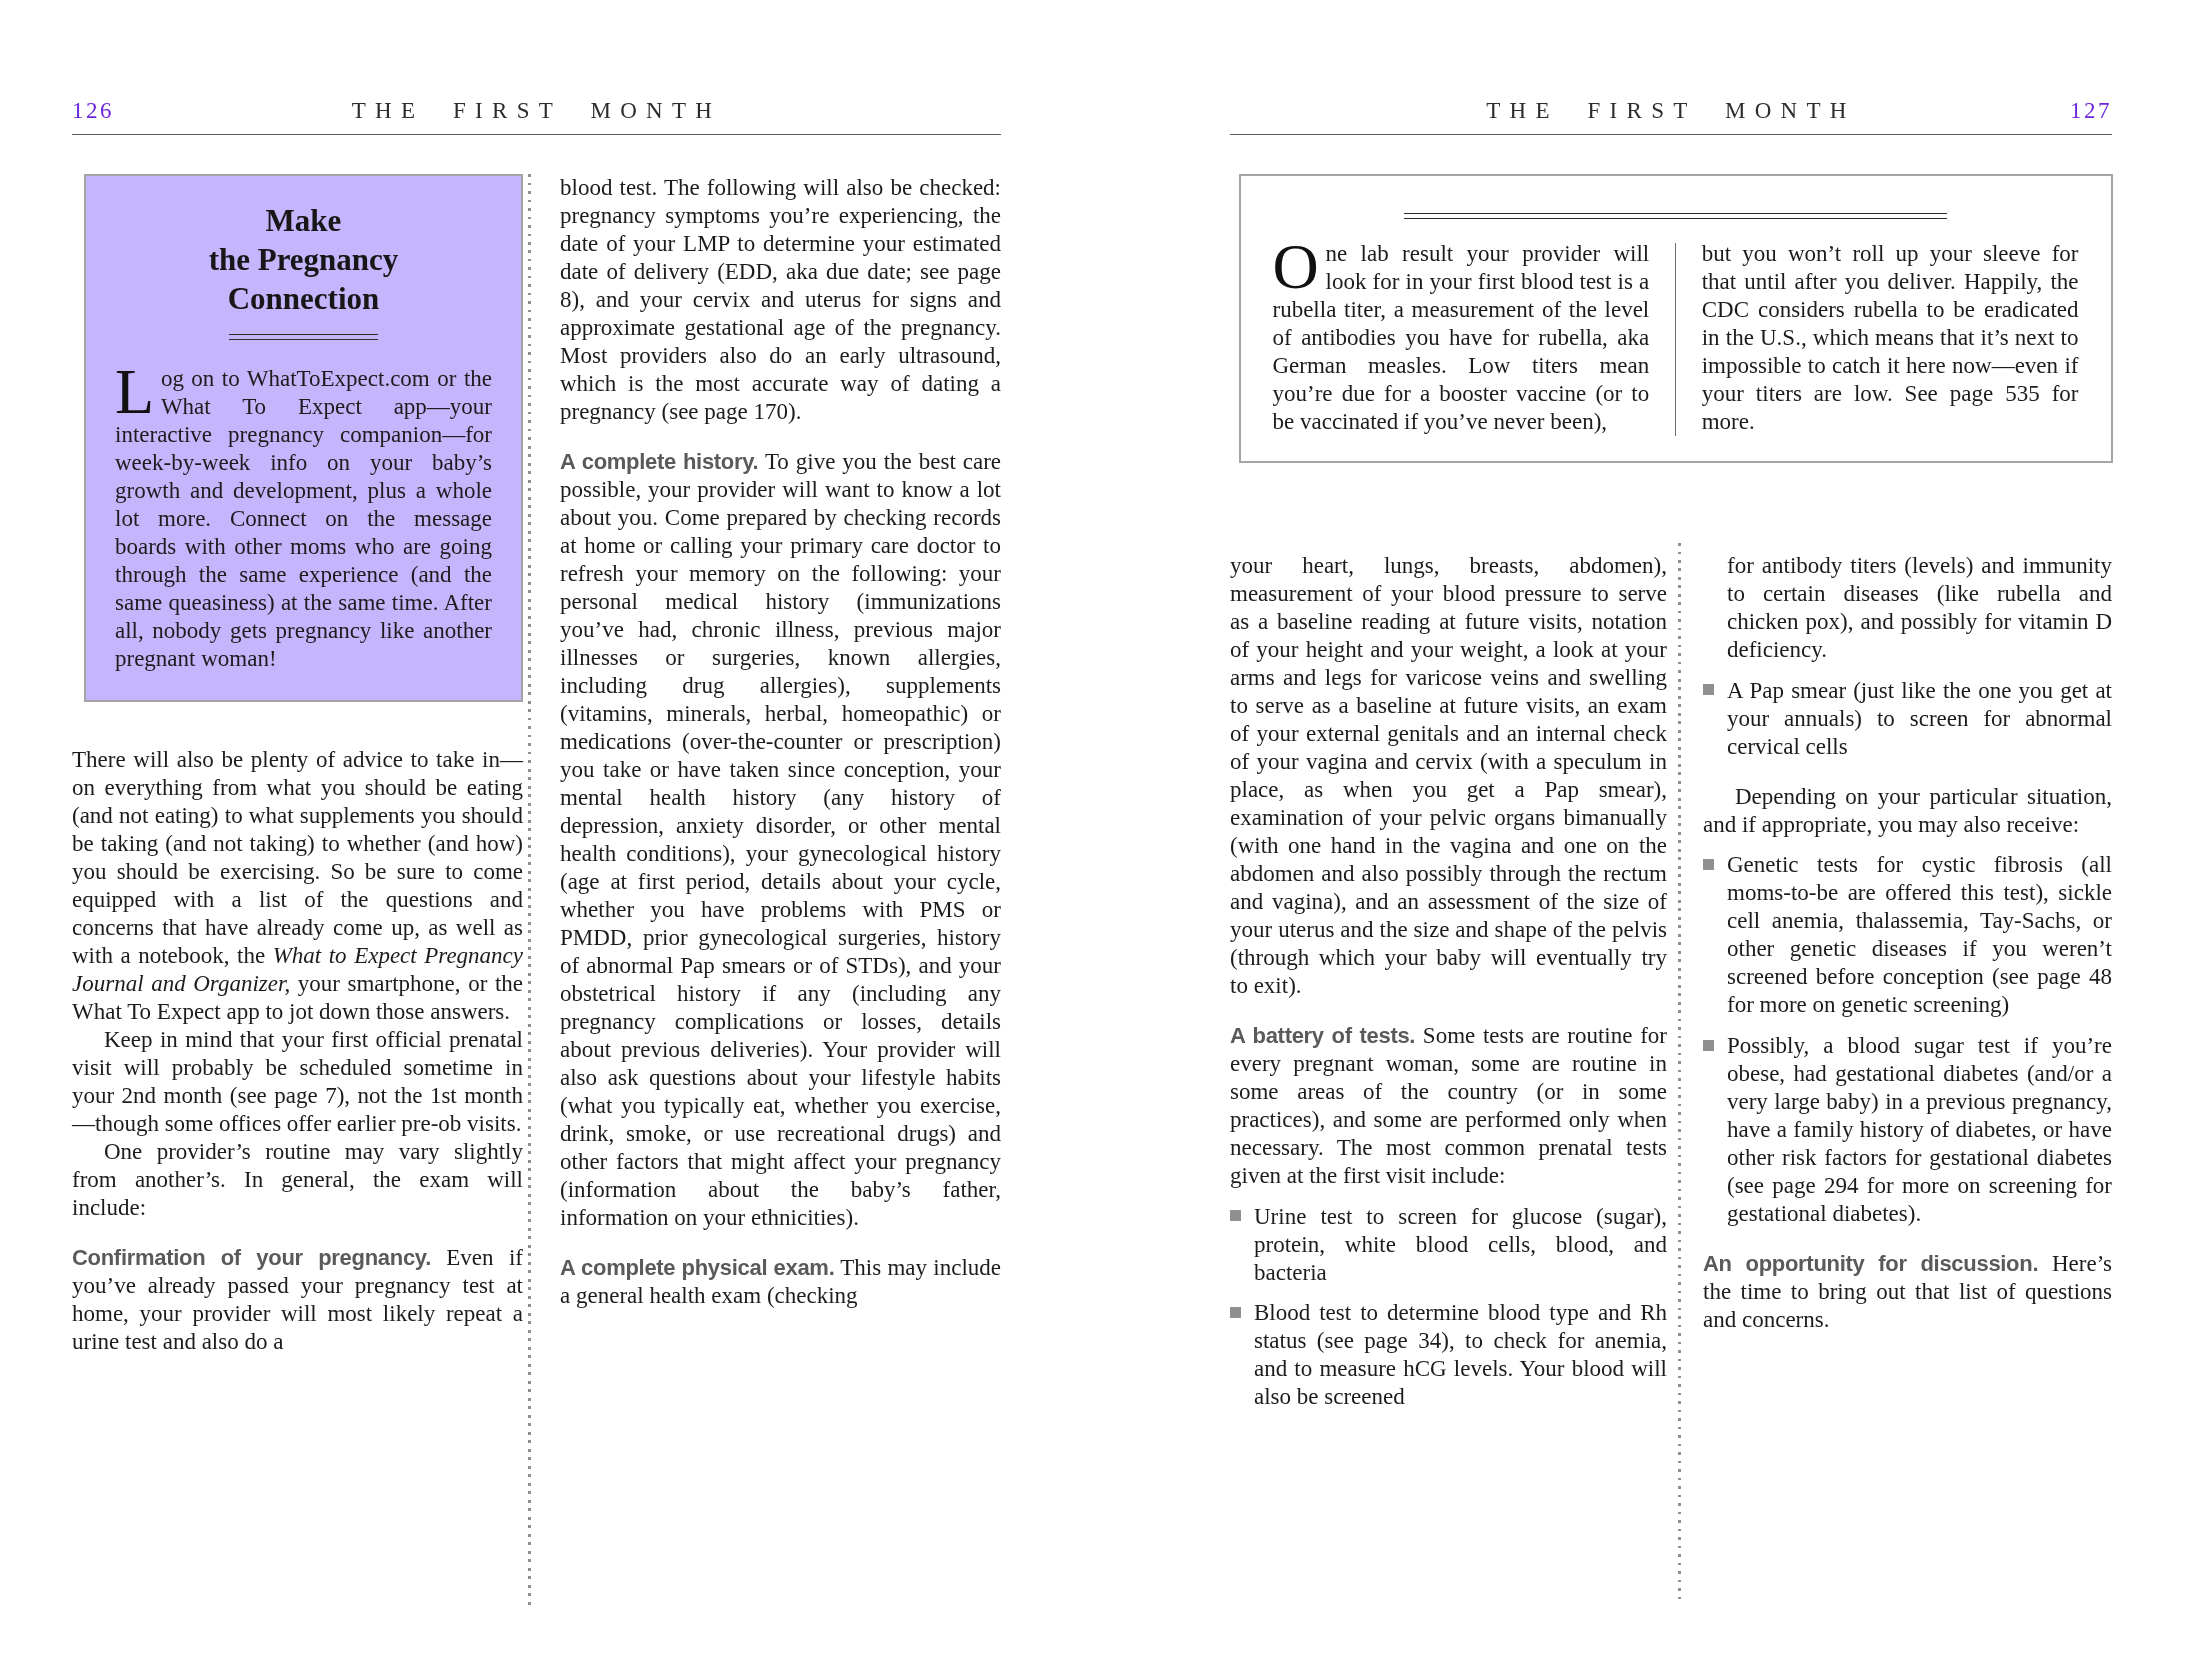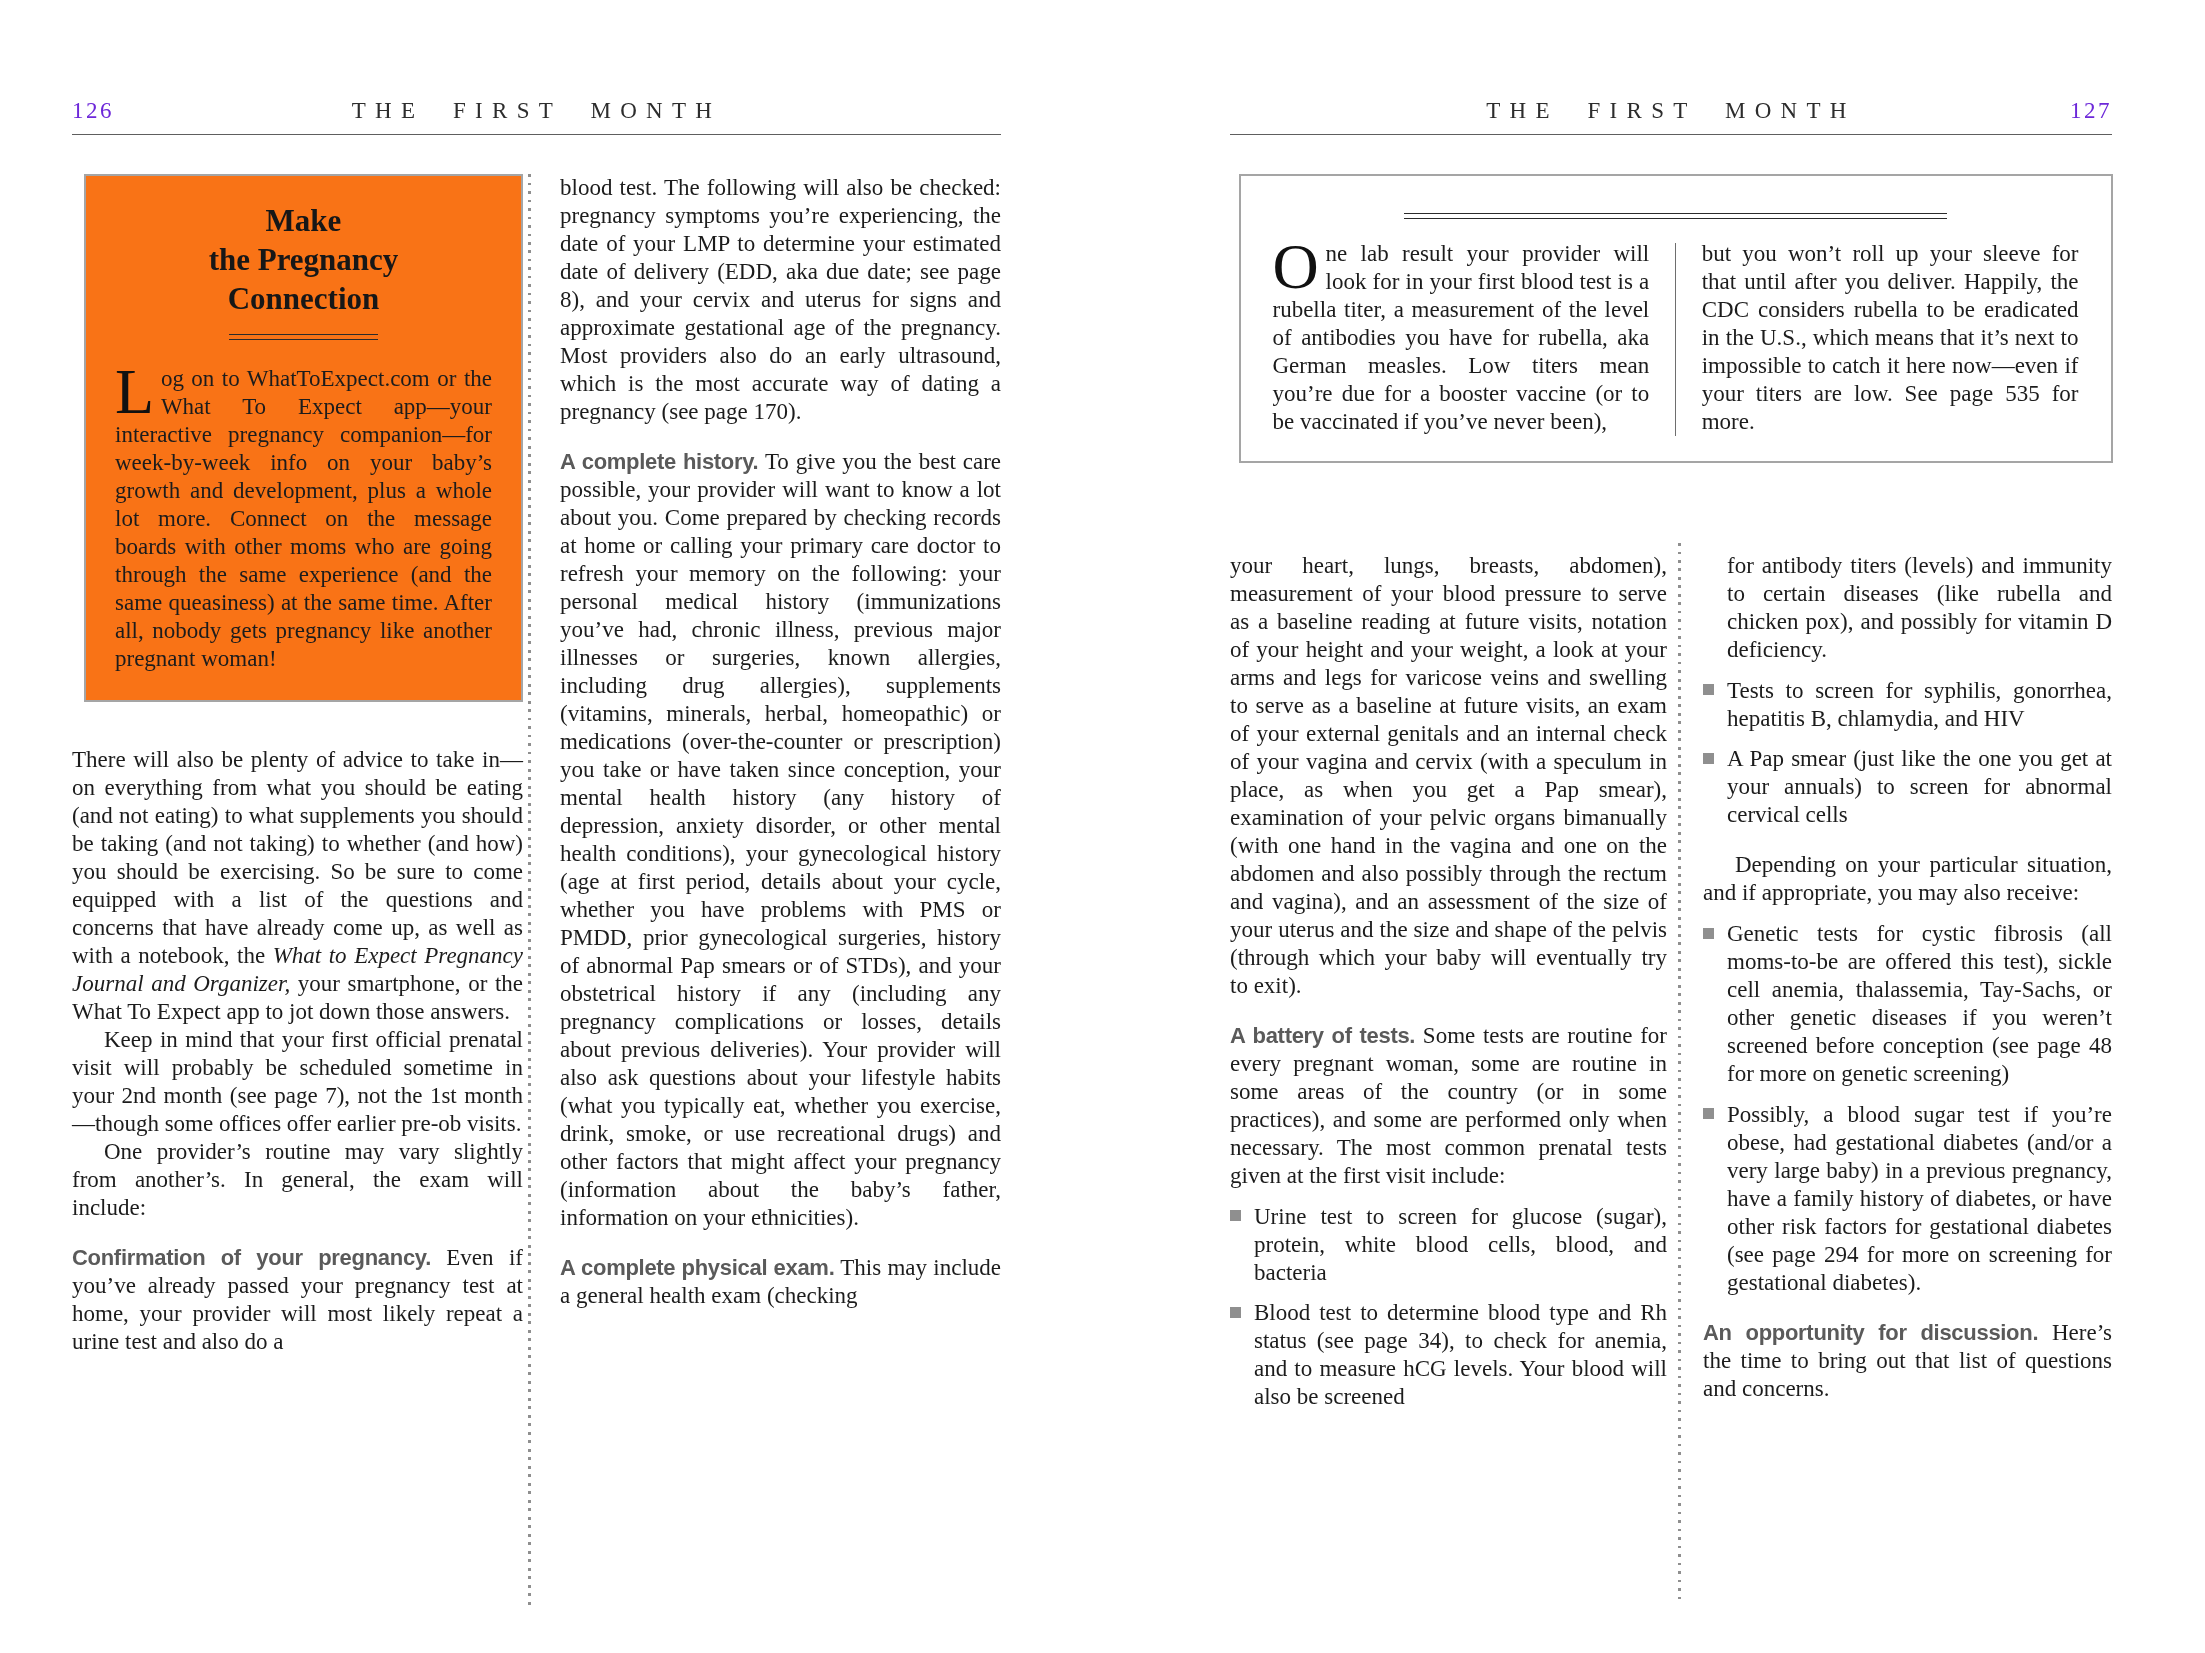--- a/index.html
+++ b/index.html
@@ -33,21 +33,21 @@
   .indent{text-indent:32px;}
   .sp{margin-top:22px;}
 
   .runin{font-family:"Liberation Sans","DejaVu Sans",sans-serif;font-weight:bold;
          color:#5a5a5a;font-size:22px;letter-spacing:-0.3px;}
   .ital{font-style:italic;}
 
   .dropcap{float:left;font-size:64px;line-height:49px;padding:1.7px 6.8px 0 0;color:#111;}
 
   
-  .sidebar-box{border:2.5px solid #a5a5a5;margin:0 0 44px 12px;padding:25.4px 29px 27px;background:#f97316;}
+  .sidebar-box{border:2.5px solid #a5a5a5;margin:0 0 44px 12px;padding:25.4px 29px 27px;background:#c4b5fd;}
   .box-title{display:block;text-align:center;font-weight:bold;font-size:31px;line-height:39px;color:#171717;}
   .title-rule{height:4.2px;border-top:1.7px solid #2b2b2b;border-bottom:1.7px solid #2b2b2b;margin:15.3px auto 25.4px;}
   .rule-narrow{width:149px;}
   .box-body{text-align:justify;font-size:23px;line-height:28px;}
 
   
   .feature-box{position:absolute;top:93px;left:8.5px;width:874px;box-sizing:border-box;
                border:2.5px solid #a5a5a5;padding:22px 32px 25.4px;background:#fff;}
   .fb-title{display:block;text-align:center;font-weight:bold;font-size:36px;line-height:42px;color:#171717;}
   .rule-wide{width:543px;}
@@ -140,21 +140,20 @@
       <div class="bullet">
         <span class="sq"></span>
         <span>Blood test to determine blood type and Rh status (see page 34), to check for anemia, and to measure hCG levels. Your blood will also be screened</span>
       </div>
     </div>
 
     <div class="col rp-col2">
       <div class="bullet no-marker">for antibody titers (levels) and immunity to certain diseases (like rubella and chicken pox), and possibly for vitamin D deficiency.</div>
       <div class="bullet">
         <span class="sq"></span>
-        <span>Tests to screen for syphilis, gonorrhea, hepatitis B, chlamydia, and HIV</span>
       </div>
       <div class="bullet">
         <span class="sq"></span>
         <span>A Pap smear (just like the one you get at your annuals) to screen for abnormal cervical cells</span>
       </div>
       <p class="indent sp">Depending on your particular situation, and if appropriate, you may also receive:</p>
       <div class="bullet">
         <span class="sq"></span>
         <span>Genetic tests for cystic fibrosis (all moms-to-be are offered this test), sickle cell anemia, thalassemia, Tay-Sachs, or other genetic diseases if you weren’t screened before conception (see page 48 for more on genetic screening)</span>
       </div>

